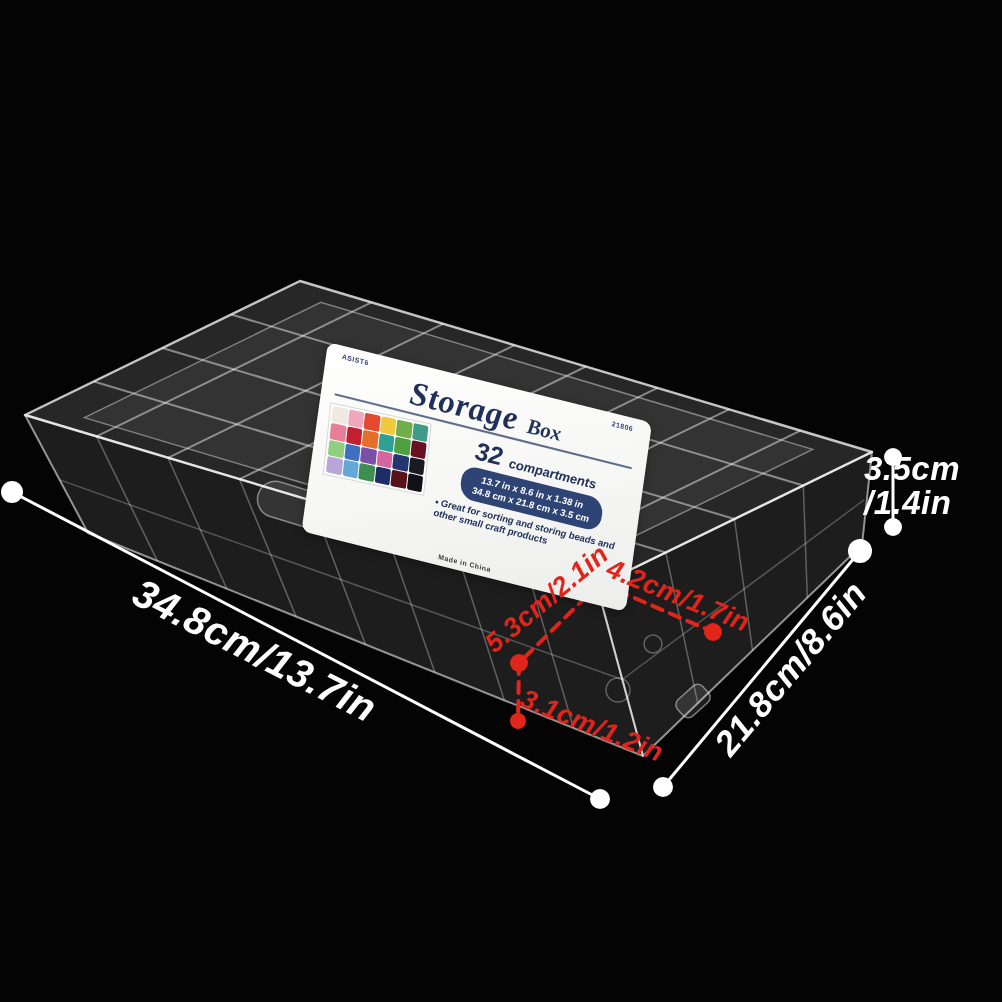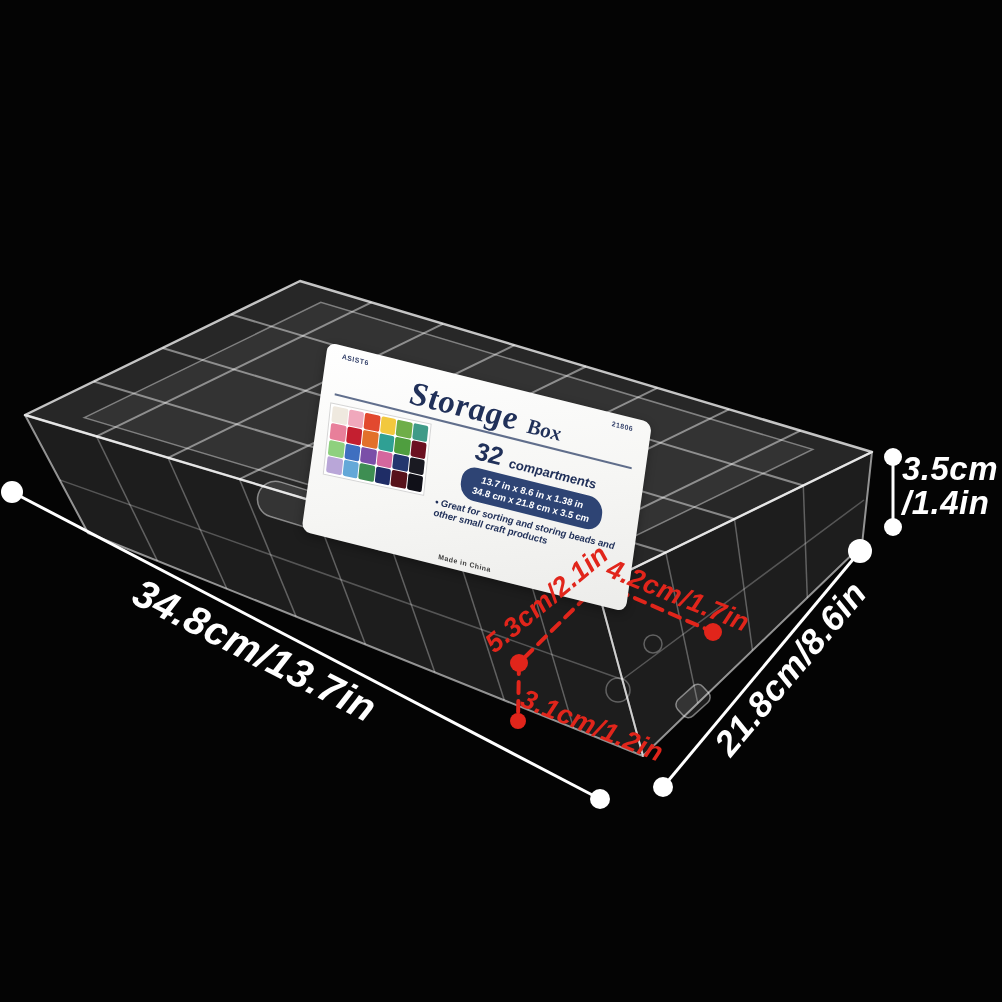--- a/index.html
+++ b/index.html
@@ -180,20 +180,20 @@
           <div>34.8 cm x 21.8 cm x 3.5 cm</div>
         </div>
         <div class="feature">• Great for sorting and storing beads and other small craft products</div>
       </div>
     </div>
     <div class="origin">Made in China</div>
   </div>
 
   <div class="dim" style="left:255px;top:650px;font-size:40px;transform:translate(-50%,-50%) rotate(27deg);">34.8cm/13.7in</div>
   <div class="dim" style="left:790px;top:668px;font-size:35px;transform:translate(-50%,-50%) rotate(-50deg);">21.8cm/8.6in</div>
-  <div class="dim" style="left:902px;top:452px;font-size:33px;line-height:34px;">
+  <div class="dim" style="left:864px;top:452px;font-size:33px;line-height:34px;">
     <div>3.5cm</div>
     <div>/1.4in</div>
   </div>
   <div class="dim red" style="left:547px;top:599px;font-size:27px;transform:translate(-50%,-50%) rotate(-40deg);">5.3cm/2.1in</div>
   <div class="dim red" style="left:678px;top:596px;font-size:27px;transform:translate(-50%,-50%) rotate(22deg);">4.2cm/1.7in</div>
   <div class="dim red" style="left:592px;top:726px;font-size:27px;transform:translate(-50%,-50%) rotate(22deg);">3.1cm/1.2in</div>
 </div>
 
 </body></html>

